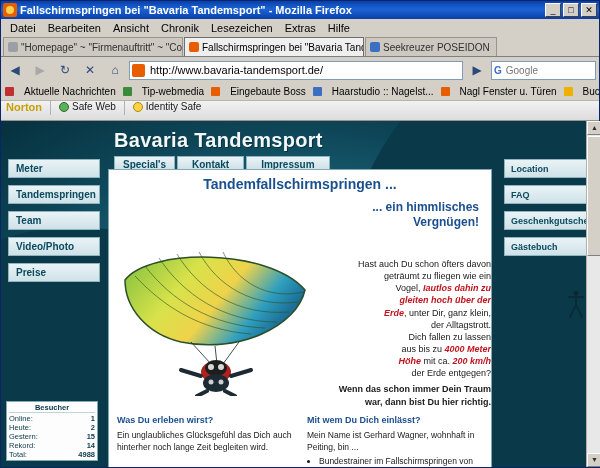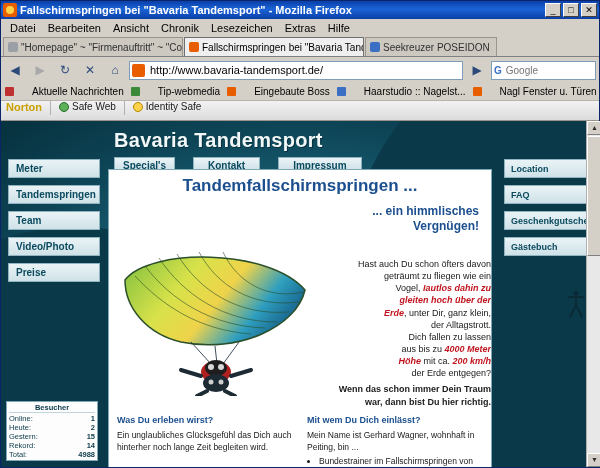--- a/index.html
+++ b/index.html
@@ -165,21 +165,21 @@
     height: 18px;
     background: #d4d0c8;
     display: flex; align-items: center;
     gap: 7px;
     padding: 0 4px;
     font-size: 10px;
     overflow: hidden;
     white-space: nowrap;
     border-bottom: 1px solid #b8b4ac;
   }
-  .bm { display: flex; align-items: center; gap: 18px; color: #000; }
+  .bm { display: flex; align-items: center; gap: 10px; color: #000; }
   .bm .bmi {
     width: 9px; height: 9px; background: #f0b000; border-radius: 1px;
     flex: 0 0 auto;
   }
   .bm .bmi.g { background: #3a8a3a; }
   .bm .bmi.o { background: #e85d00; }
   .bm .bmi.b { background: #3a6fc4; }
   .bm .bmi.r { background: #c03030; }
 
   
@@ -272,22 +272,22 @@
     z-index: 5;
   }
   .sitetitle {
     font-size: 20px; font-weight: bold;
     color: #f2f7f8;
     letter-spacing: 0.3px;
     padding: 4px 0 2px 8px;
     text-shadow: 1px 1px 0 #05323f;
   }
   .topmenu {
-    display: flex; align-items: center;
-    gap: 18px;
+    display: flex; 
+    gap: 2px;
     height: 18px;
     margin: 2px 0 0 8px;
   }
   .topmenu .tm {
     background: linear-gradient(to bottom, #eaf4f7, #c9dde4);
     border: 1px solid #8fb4bf;
     height: 17px;
     display: flex; align-items: center;
     padding: 0 8px;
     font-size: 10px; font-weight: bold;
@@ -298,21 +298,21 @@
   .whitebox {
     position: absolute;
     left: 2px; top: 44px;
     width: 384px; height: 372px;
     background: #ffffff;
     border: 1px solid #7fa9b5;
     overflow: hidden;
   }
   .wb-head {
     text-align: center;
-    font-size: 17px; font-weight: bold;
+    font-size: 14px; font-weight: bold;
     color: #1c4f8f;
     padding: 6px 0 2px 0;
   }
   .wb-sub {
     text-align: right;
     font-size: 12px; font-weight: bold;
     color: #1c4f8f;
     padding: 6px 12px 0 0;
     line-height: 1.25;
   }

